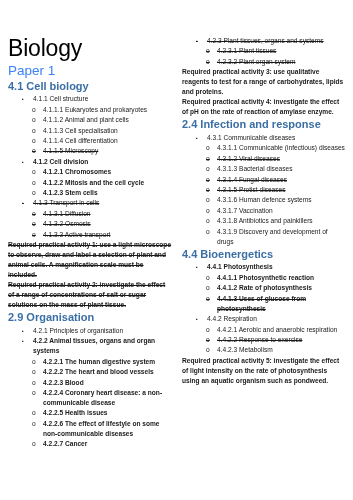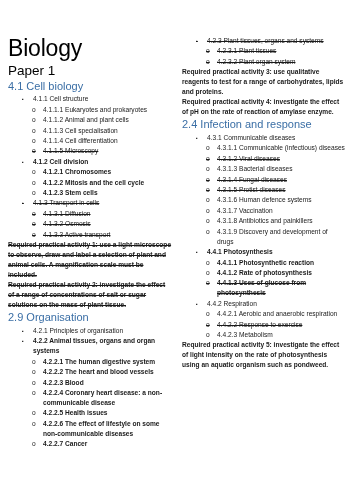--- a/index.html
+++ b/index.html
@@ -41,27 +41,27 @@
     line-height: 1.12;
     font-weight: 400;
     color: #000000;
     margin: 0 0 1px 0;
     letter-spacing: -0.2px;
   }
   .h-paper {
     font-size: 13.5px;
     line-height: 1.18;
     font-weight: 400;
-    color: #000000;
+    color: #3b82f6;
     margin: 0 0 1px 0;
   }
   .h-section {
     font-size: 11px;
     line-height: 1.25;
-    font-weight: 400;
+    font-weight: 700;
     color: #3a6ea5;
     margin: 1px 0 1px 0;
   }
 
   
   ul.lvl1, ul.lvl2 {
     list-style: none;
     margin: 0;
     padding: 0;
   }
@@ -191,20 +191,21 @@
               <li class="item lvl2"><span class="marker">o</span><span>4.3.1.3 Bacterial diseases</span></li>
               <li class="item lvl2 strike"><span class="marker">o</span><span>4.3.1.4 Fungal diseases</span></li>
               <li class="item lvl2 strike"><span class="marker">o</span><span>4.3.1.5 Protist diseases</span></li>
               <li class="item lvl2"><span class="marker">o</span><span>4.3.1.6 Human defence systems</span></li>
               <li class="item lvl2"><span class="marker">o</span><span>4.3.1.7 Vaccination</span></li>
               <li class="item lvl2"><span class="marker">o</span><span>4.3.1.8 Antibiotics and painkillers</span></li>
               <li class="item lvl2"><span class="marker">o</span><span>4.3.1.9 Discovery and development of drugs</span></li>
             </ul>
           </div>
           <div>
+            <div class="h-section">4.4 Bioenergetics</div>
             <ul class="lvl1">
               <li class="item lvl1"><span class="marker">▪</span><span class="b">4.4.1 Photosynthesis</span></li>
             </ul>
             <ul class="lvl2">
               <li class="item lvl2"><span class="marker">o</span><span class="b">4.4.1.1 Photosynthetic reaction</span></li>
               <li class="item lvl2"><span class="marker">o</span><span class="b">4.4.1.2 Rate of photosynthesis</span></li>
               <li class="item lvl2 strike"><span class="marker">o</span><span class="b">4.4.1.3 Uses of glucose from photosynthesis</span></li>
             </ul>
             <ul class="lvl1">
               <li class="item lvl1"><span class="marker">▪</span><span>4.4.2 Respiration</span></li>

